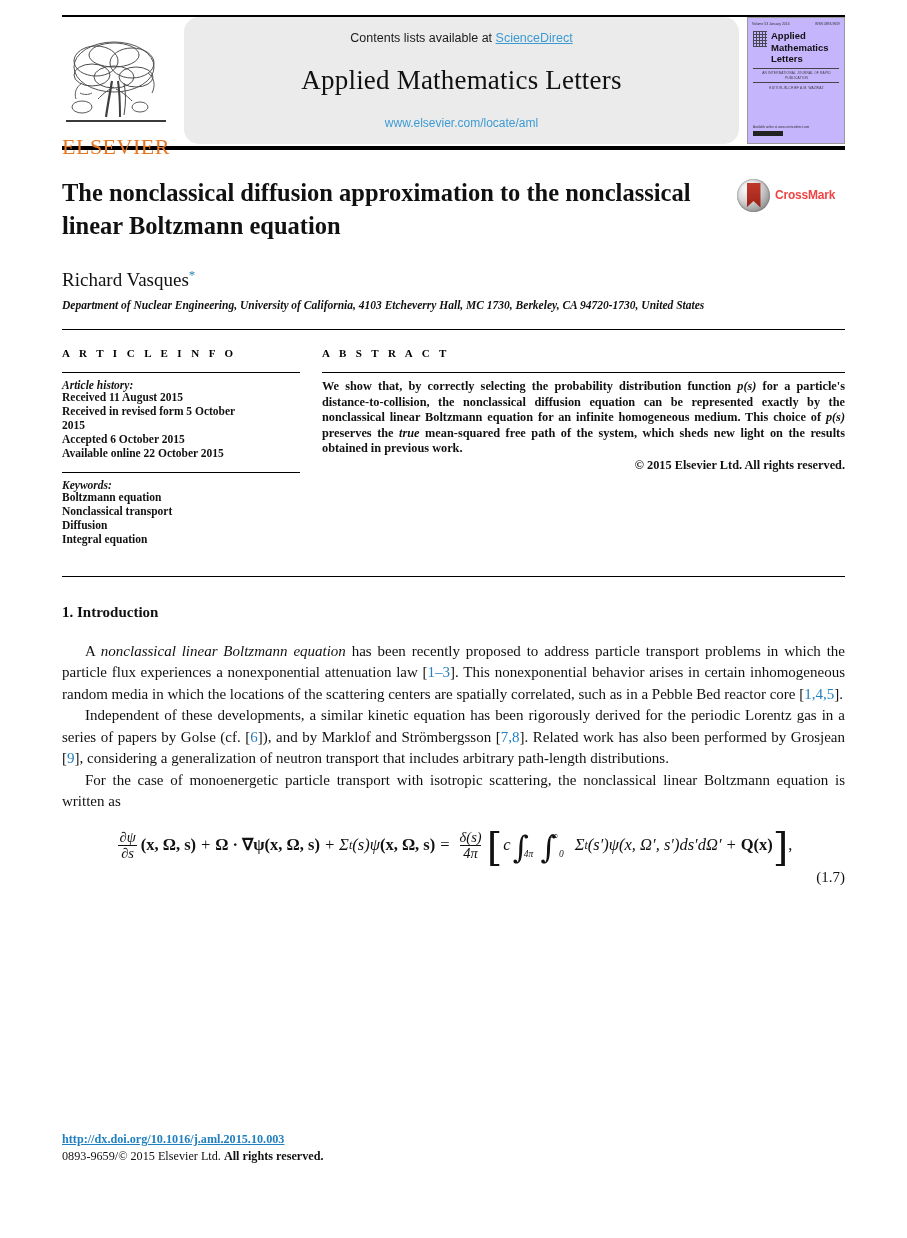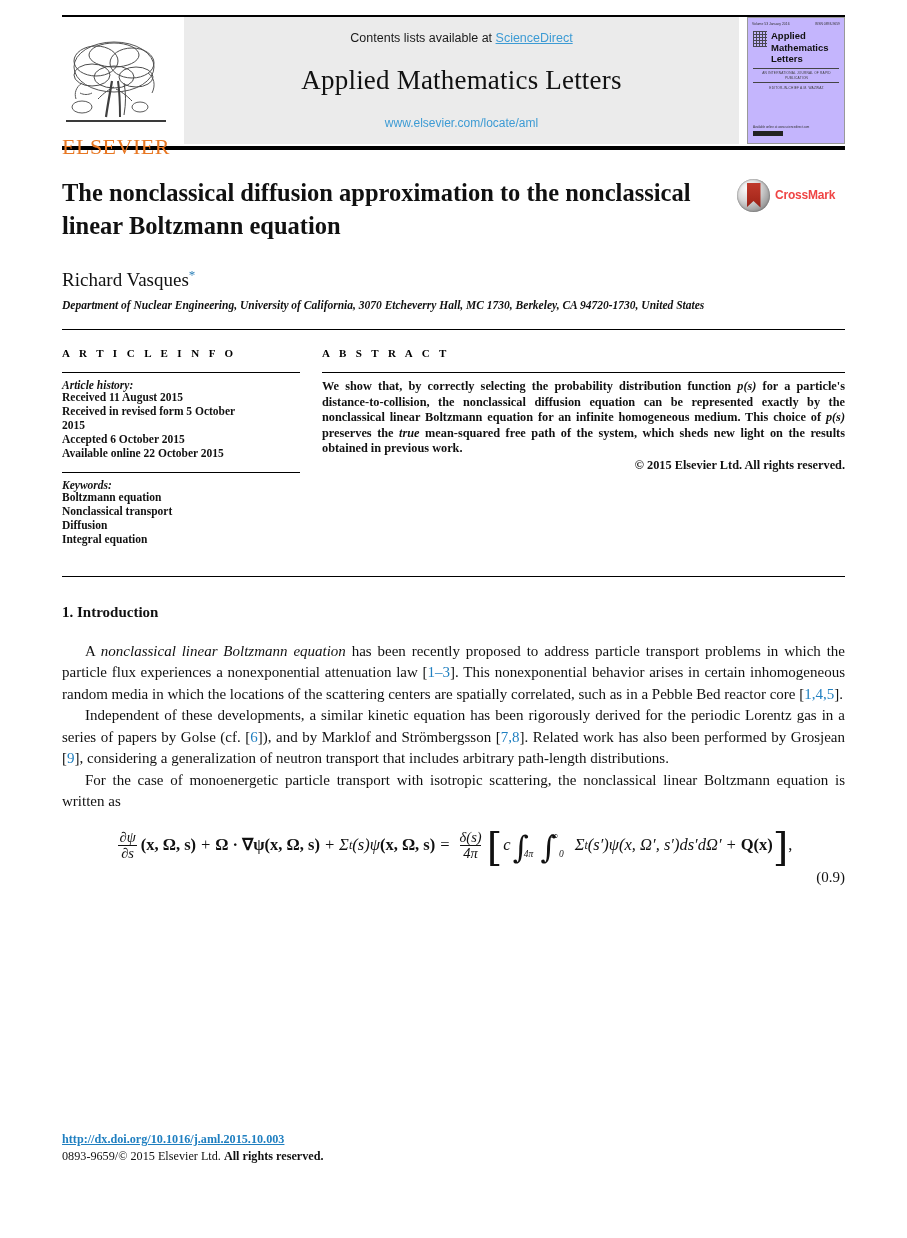--- a/index.html
+++ b/index.html
@@ -68,20 +68,21 @@
     flex: 1 1 auto;
     background: #ebebeb;
     margin-left: 6px;
     margin-right: 8px;
     position: relative;
     display: flex;
     flex-direction: column;
     justify-content: space-between;
     padding: 14px 0 14px 0;
     box-sizing: border-box;
+    border-radius: 15px;
   }
   .contents-line {
     text-align: center;
     font-family: "Liberation Sans", sans-serif;
     font-size: 12.5px;
     color: #1a1a1a;
   }
   .contents-line .sd {
     color: #3d9bd4;
   }
@@ -514,21 +515,21 @@
     <div class="crossmark">
       <span class="cm-badge"></span>
       <span class="cm-text">CrossMark</span>
     </div>
   </div>
 
   <div class="author">
     <span>Richard Vasques</span><span class="star">*</span>
   </div>
 
-  <div class="affil">Department of Nuclear Engineering, University of California, 3070 Etcheverry Hall, MC 1730, Berkeley, CA 94720-1730, United States</div>
+  <div class="affil">Department of Nuclear Engineering, University of California, 4103 Etcheverry Hall, MC 1730, Berkeley, CA 94720-1730, United States</div>
 
   <div class="rule-thin-full"></div>
 
   <div class="info-row">
 
     <div class="col-info">
       <div class="sec-caps">A R T I C L E   I N F O</div>
       <div class="rule-sec"></div>
       <div class="hist-head">Article history:</div>
       <div class="hist-line">Received 11 August 2015</div>
@@ -593,21 +594,21 @@
         <span class="intsub">0</span>
       <span style="padding-left:5px">Σ</span>
         <span class="sub">t</span>
       <span>(s′)ψ(x, Ω′, s′)ds′dΩ′</span>
       <span style="padding:0 4px">+</span>
       <span class="bold-up">Q(x)</span>
       <span class="bigbracket">]</span>
       <span class="upright">,</span>
     </div>
   </div>
-  <div class="eqnum">(0.9)</div>
+  <div class="eqnum">(1.7)</div>
 
 
   <div class="doi-zone">
     <a class="doi-link" href="#">http://dx.doi.org/10.1016/j.aml.2015.10.003</a>
     <div class="issn-line">
       <span>0893-9659/© 2015 Elsevier Ltd. </span><b>All rights reserved.</b>
     </div>
   </div>
 
 </div>

